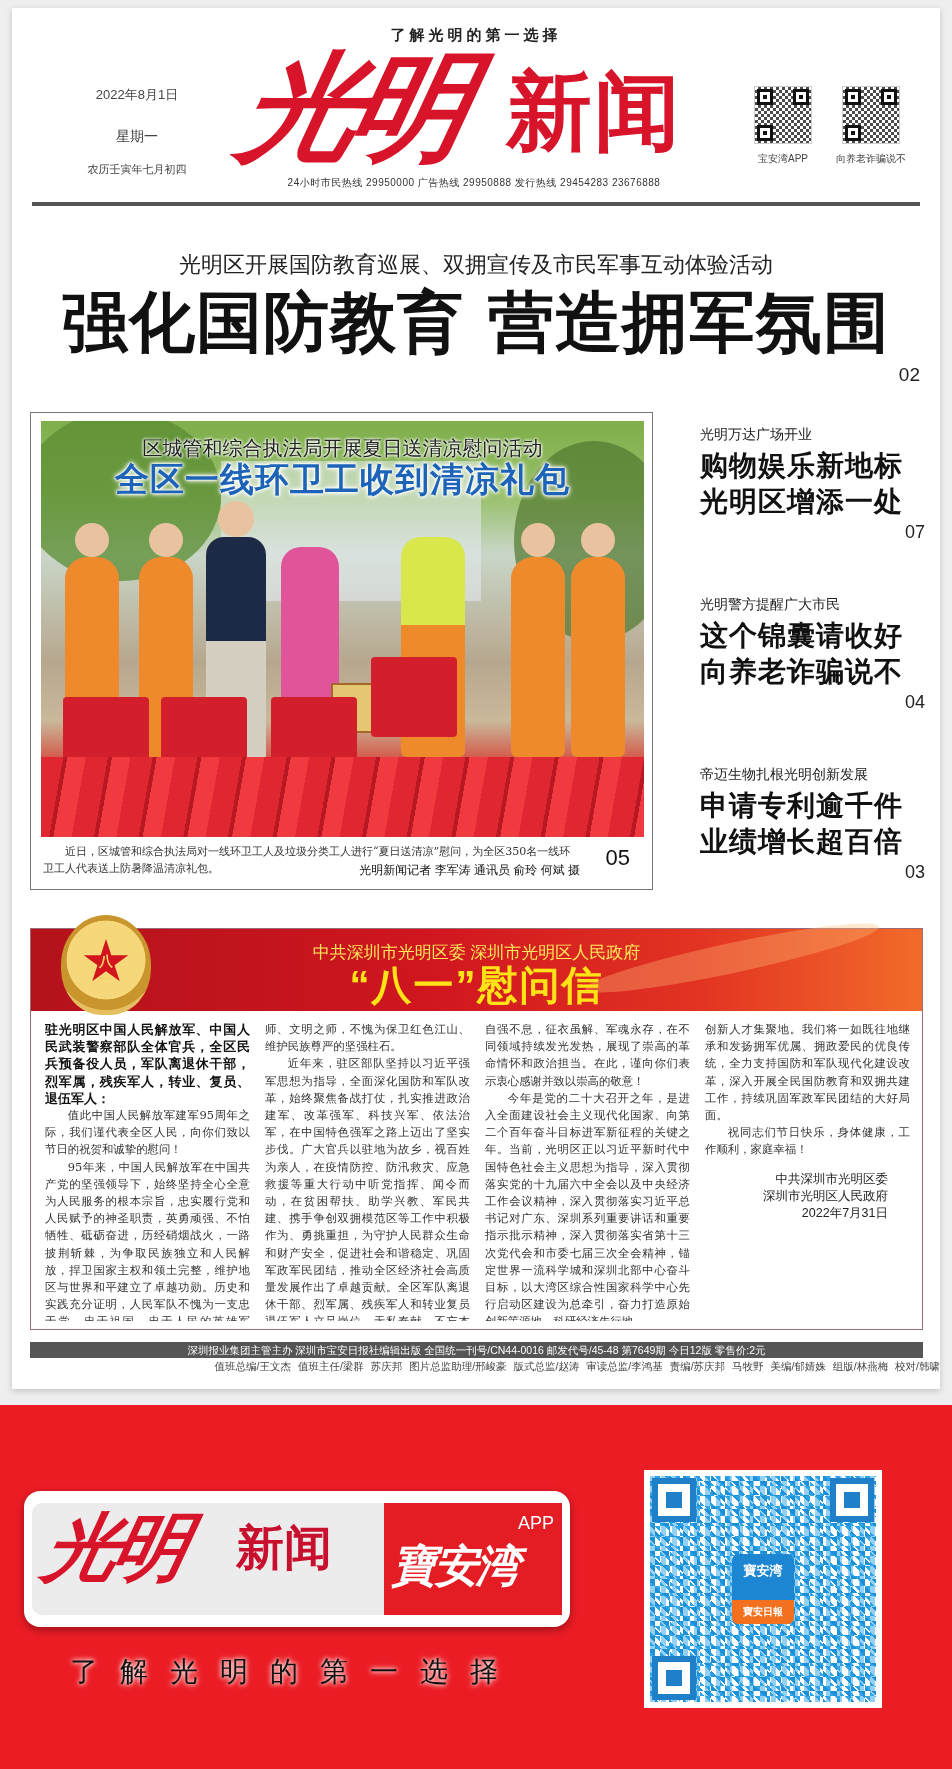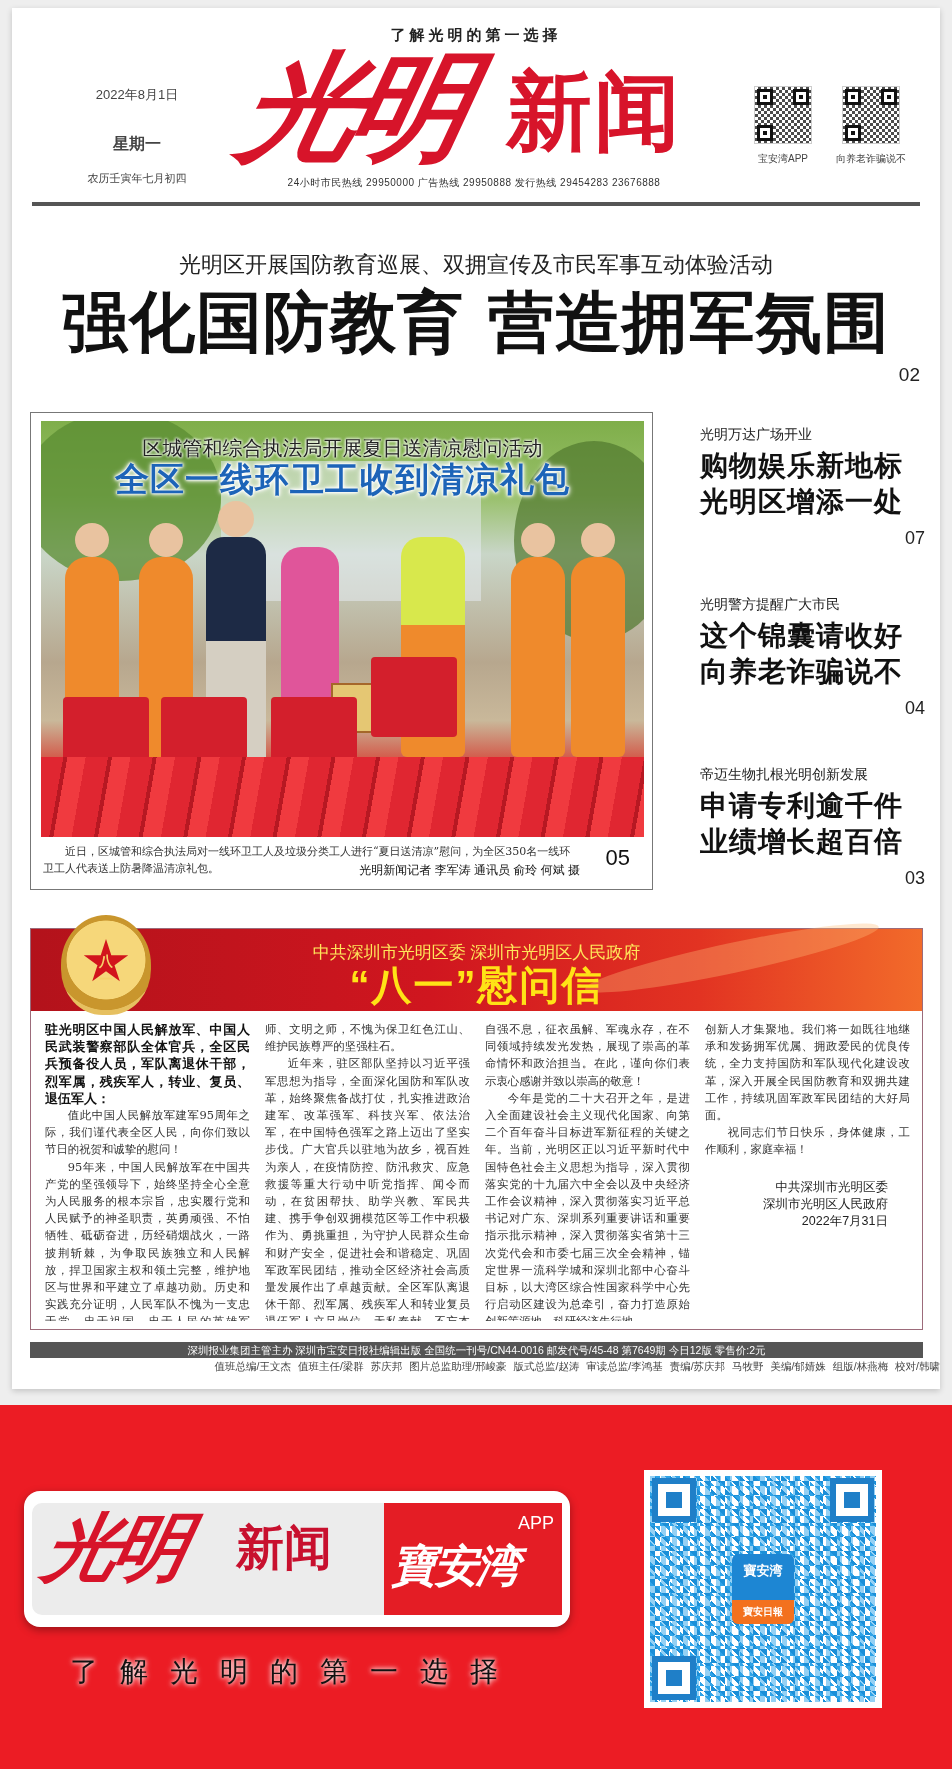--- a/index.html
+++ b/index.html
@@ -9,21 +9,21 @@
   .page {
     position: absolute; left: 12px; top: 8px; width: 928px; height: 1381px;
     background: #fff; box-shadow: 0 2px 6px rgba(0,0,0,0.18);
   }
 
   
   .slogan-top { position: absolute; left: 0; width: 928px; top: 18px; text-align: center;
     font-size: 15px; font-weight: bold; letter-spacing: 4px; color: #222; }
   .date-block { position: absolute; left: 60px; top: 78px; width: 130px; text-align: center; color: #444; }
   .date-block .d1 { font-size: 13px; }
-  .date-block .d2 { font-size: 16px; margin-top: 30px; font-weight: bold; }
+  .date-block .d2 { font-size: 14px; margin-top: 24px; }
   .date-block .d3 { font-size: 11px; margin-top: 16px; }
   .logo-wrap { position: absolute; left: 232px; top: 24px; width: 480px; height: 150px; }
   .logo-script { position: absolute; left: 0; top: 0; font-family: "DejaVu Serif", serif; font-style: italic;
     font-weight: bold; font-size: 118px; color: #d7142a; transform: skewX(-12deg); letter-spacing: -10px; line-height: 150px; }
   .logo-print { position: absolute; left: 262px; top: 24px; font-family: "DejaVu Serif", serif; font-weight: bold;
     font-size: 86px; color: #d7142a; line-height: 110px; letter-spacing: 2px; }
   .qr-box { position: absolute; top: 78px; width: 58px; height: 58px; border: 1px solid #ccc; background: #fff; overflow: hidden; }
   .qr-box .finder { position: absolute; width: 16px; height: 16px; border: 3px solid #111; background: #fff; }
   .qr-box .finder::after { content: ""; position: absolute; left: 3px; top: 3px; width: 4px; height: 4px; background: #111; }
   .qr-box .noise { position: absolute; left: 0; top: 0; width: 58px; height: 58px;
@@ -63,41 +63,41 @@
   .photo .overlay-title { position: absolute; left: 0; width: 603px; top: 36px; text-align: center; font-size: 34px; font-weight: bold; color: #1d64b8;
     text-shadow: 0 0 2px #fff, 0 0 3px #fff, 0 0 4px #fff, 0 0 6px #fff; letter-spacing: 1px; }
   .caption { position: absolute; left: 12px; top: 430px; width: 530px; font-family: "DejaVu Serif", serif; font-size: 11px; color: #333; line-height: 17px; text-indent: 2em; }
   .credit { position: absolute; right: 72px; top: 449px; font-size: 12px; color: #111; }
   .photo-ref { position: absolute; right: 22px; top: 432px; font-size: 22px; color: #111; }
 
   
   .side { position: absolute; left: 688px; width: 225px; }
   .side .s-kicker { font-size: 14px; color: #222; }
   .side .s-title { font-family: "DejaVu Serif", serif; font-weight: bold; font-size: 28px; color: #111; line-height: 36px; margin-top: 4px; letter-spacing: 1px; }
-  .side .s-ref { text-align: right; font-size: 18px; color: #222; margin-top: 8px; }
+  .side .s-ref { text-align: right; font-size: 18px; color: #222; margin-top: 2px; }
 
   
   .letter { position: absolute; left: 18px; top: 920px; width: 893px; height: 402px; border: 1px solid #9c6b7a; background: #fff; }
   .banner { position: absolute; left: 0; top: 0; width: 891px; height: 82px;
     background: linear-gradient(90deg, #b3121b 0%, #d0161f 45%, #e23322 75%, #f26b2a 100%); }
   .banner .swoosh { position: absolute; right: 40px; top: 14px; width: 300px; height: 30px; background: rgba(255,190,120,0.35);
     transform: rotate(-12deg); border-radius: 50%; }
   .banner .sub { position: absolute; left: 0; width: 891px; top: 12px; text-align: center; font-size: 17px; color: #ffe65a; }
   .banner .title { position: absolute; left: 0; width: 891px; top: 34px; text-align: center; font-size: 40px; font-weight: bold; color: #ffe316; letter-spacing: 2px; line-height: 44px; }
   .emblem { position: absolute; left: 30px; top: -14px; width: 90px; height: 100px; }
   .emblem .wreath { position: absolute; left: 0; top: 0; width: 90px; height: 100px; border-radius: 50% 50% 46% 46%; background: radial-gradient(circle at 50% 45%, #f6d77a 0 55%, #c9962d 56% 70%, #e6c060 71% 100%); }
   .emblem .star { position: absolute; left: 14px; top: 16px; font-size: 58px; line-height: 60px; color: #d2141c; width: 62px; text-align: center; }
   .emblem .bayi { position: absolute; left: 34px; top: 38px; width: 22px; text-align: center; font-size: 14px; font-weight: bold; color: #f5d36b; }
 
   .cols { position: absolute; left: 14px; top: 92px; width: 866px; height: 300px; }
   .col { position: absolute; top: 0; width: 205px; height: 300px; overflow: hidden; }
   .col p { font-family: "DejaVu Serif", serif; font-size: 11.4px; line-height: 17.2px; color: #333; text-align: justify; }
   .col p.indent { text-indent: 2em; }
   .col p.salute { font-family: "Liberation Sans", sans-serif; font-weight: bold; font-size: 13px; line-height: 17.2px; color: #111; }
-  .sign { text-align: right; font-family: "Liberation Sans", sans-serif; font-size: 12.5px; color: #222; line-height: 17px; margin-top: 20px; padding-right: 22px; }
+  .sign { text-align: right; font-family: "Liberation Sans", sans-serif; font-size: 12.5px; color: #222; line-height: 17px; margin-top: 12px; padding-right: 22px; }
 
   
   .imprint-bar { position: absolute; left: 18px; top: 1334px; width: 893px; height: 16px; background: #555; color: #fff; font-size: 10.5px; line-height: 16px; text-align: center; }
   .staff { position: absolute; left: 0; width: 928px; top: 1352px; text-align: right; font-size: 10.5px; color: #444; word-spacing: 4px; }
 
   
   .promo { position: absolute; left: 0; top: 1405px; width: 952px; height: 364px; background: #ec1c24; }
   .app-card { position: absolute; left: 24px; top: 86px; width: 546px; height: 136px; background: #fff; border-radius: 16px;
     box-shadow: 0 3px 8px rgba(0,0,0,0.35); overflow: hidden; }
   .app-card .left { position: absolute; left: 8px; top: 12px; width: 352px; height: 112px; background: #ececec; border-radius: 10px 0 0 10px; }

